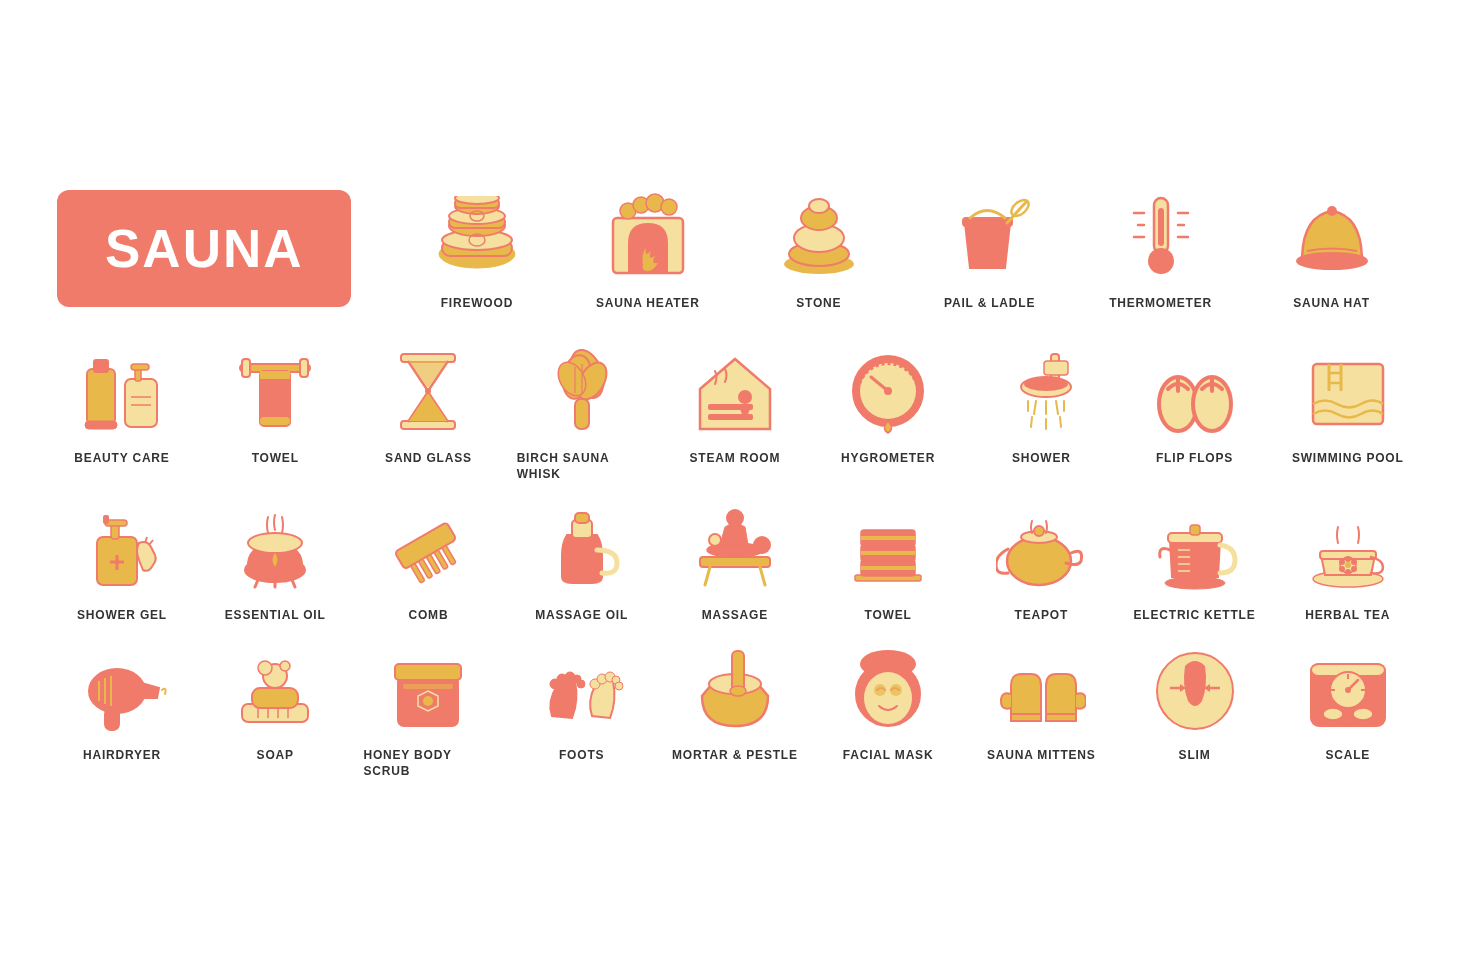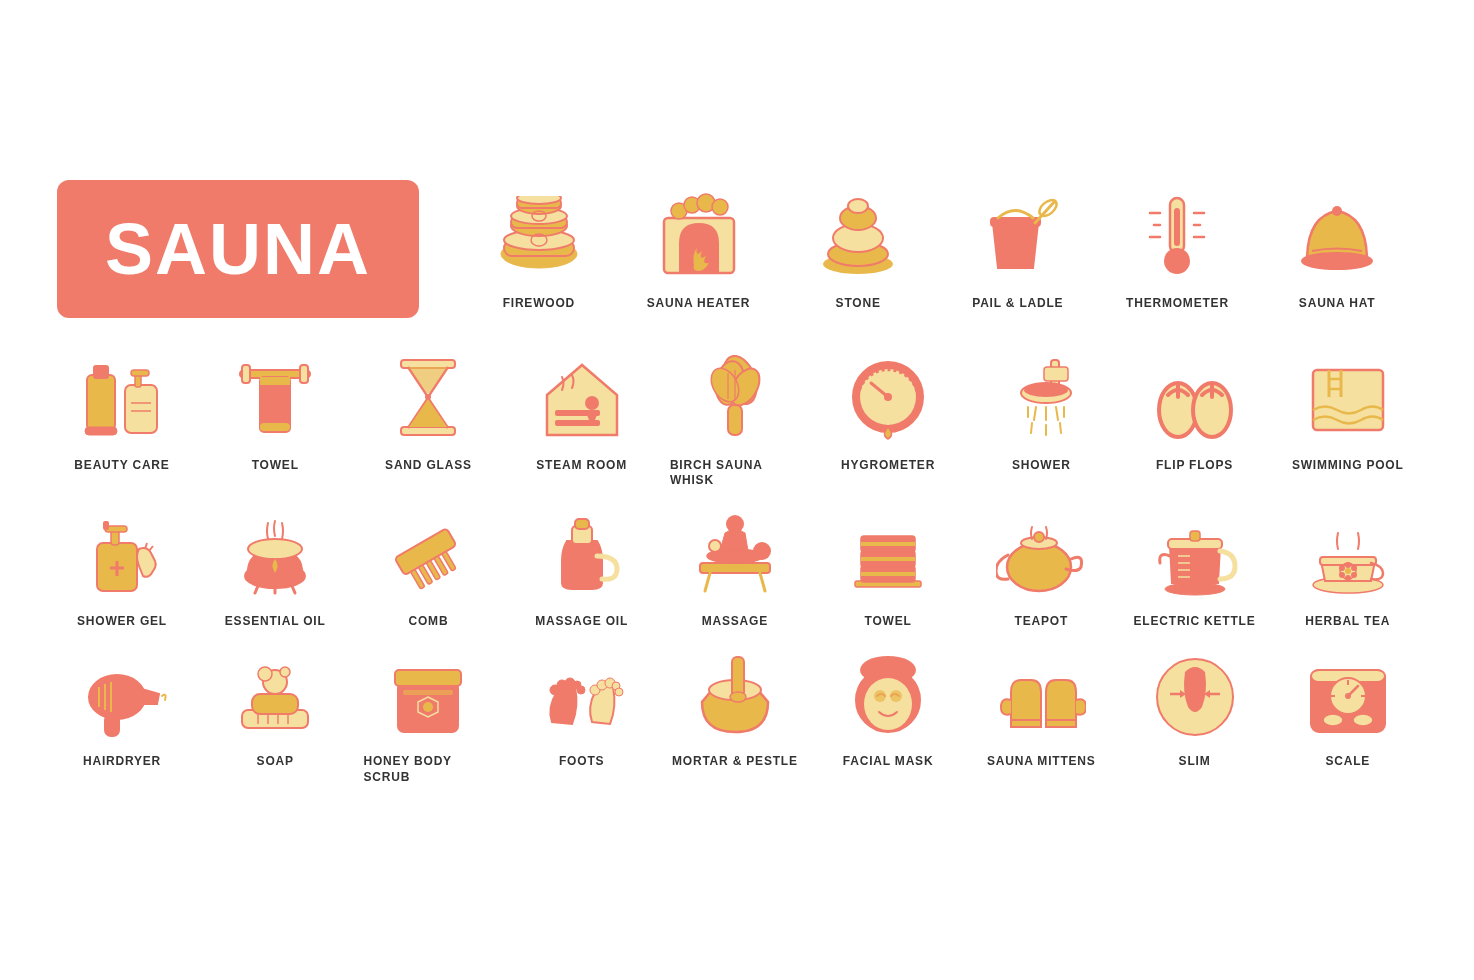--- a/index.html
+++ b/index.html
@@ -17,21 +17,21 @@
       padding: 30px 20px;
     }
     .grid-header {
       display: flex;
       align-items: center;
       margin-bottom: 30px;
     }
     .sauna-label {
       background: #f07b6a;
       color: white;
-      font-size: 72px;
+      font-size: 53px;
       font-weight: 900;
       padding: 28px 48px;
       border-radius: 12px;
       margin-right: 40px;
       letter-spacing: 2px;
       min-width: 220px;
       text-align: left;
     }
     .icons-row {
       display: flex;
@@ -241,52 +241,52 @@
           <circle cx="45" cy="42" r="3" fill="#f07b6a"></circle>
         </svg>
       </div>
       <div class="icon-label">SAND GLASS</div>
     </div>
 
     <div class="icon-item">
       <div class="icon-svg">
         <svg width="90" height="85" viewBox="0 0 90 85">
 
-          <path d="M10 40 L45 10 L80 40 L80 80 L10 80 Z" fill="#f5e0a0" stroke="#f07b6a" stroke-width="2.5"></path>
-
-          <rect x="18" y="55" width="45" height="6" rx="2" fill="#f07b6a"></rect>
-          <rect x="18" y="65" width="45" height="6" rx="2" fill="#f07b6a"></rect>
-
-          <circle cx="55" cy="48" r="7" fill="#f07b6a"></circle>
-          <path d="M48 55 L62 55 L58 65 L52 65 Z" fill="#f07b6a"></path>
-
-          <path d="M25 35 Q28 28 25 22" fill="none" stroke="#f07b6a" stroke-width="2" stroke-linecap="round"></path>
-          <path d="M35 33 Q38 26 35 20" fill="none" stroke="#f07b6a" stroke-width="2" stroke-linecap="round"></path>
-        </svg>
-      </div>
-      <div class="icon-label">STEAM ROOM</div>
-    </div>
-
-    <div class="icon-item">
-      <div class="icon-svg">
-        <svg width="90" height="85" viewBox="0 0 90 85">
-
           <ellipse cx="50" cy="25" rx="15" ry="25" fill="#e8b84b" stroke="#f07b6a" stroke-width="2" transform="rotate(-20 50 25)"></ellipse>
           <ellipse cx="40" cy="28" rx="14" ry="22" fill="#e8b84b" stroke="#f07b6a" stroke-width="2" transform="rotate(10 40 28)"></ellipse>
           <ellipse cx="55" cy="32" rx="12" ry="20" fill="#e8b84b" stroke="#f07b6a" stroke-width="2" transform="rotate(30 55 32)"></ellipse>
           <ellipse cx="35" cy="30" rx="12" ry="18" fill="#e8b84b" stroke="#f07b6a" stroke-width="1.5" transform="rotate(-30 35 30)"></ellipse>
 
           <line x1="45" y1="15" x2="45" y2="45" stroke="#f07b6a" stroke-width="1.2"></line>
           <line x1="38" y1="18" x2="38" y2="44" stroke="#f07b6a" stroke-width="1.2"></line>
 
           <rect x="38" y="50" width="14" height="30" rx="6" fill="#e8b84b" stroke="#f07b6a" stroke-width="2"></rect>
         </svg>
       </div>
       <div class="icon-label">BIRCH SAUNA
 WHISK</div>
+    </div>
+
+    <div class="icon-item">
+      <div class="icon-svg">
+        <svg width="90" height="85" viewBox="0 0 90 85">
+
+          <path d="M10 40 L45 10 L80 40 L80 80 L10 80 Z" fill="#f5e0a0" stroke="#f07b6a" stroke-width="2.5"></path>
+
+          <rect x="18" y="55" width="45" height="6" rx="2" fill="#f07b6a"></rect>
+          <rect x="18" y="65" width="45" height="6" rx="2" fill="#f07b6a"></rect>
+
+          <circle cx="55" cy="48" r="7" fill="#f07b6a"></circle>
+          <path d="M48 55 L62 55 L58 65 L52 65 Z" fill="#f07b6a"></path>
+
+          <path d="M25 35 Q28 28 25 22" fill="none" stroke="#f07b6a" stroke-width="2" stroke-linecap="round"></path>
+          <path d="M35 33 Q38 26 35 20" fill="none" stroke="#f07b6a" stroke-width="2" stroke-linecap="round"></path>
+        </svg>
+      </div>
+      <div class="icon-label">STEAM ROOM</div>
     </div>
 
     <div class="icon-item">
       <div class="icon-svg">
         <svg width="90" height="85" viewBox="0 0 90 85">
 
           <circle cx="45" cy="42" r="35" fill="#f07b6a" stroke="#f07b6a" stroke-width="2"></circle>
           <circle cx="45" cy="42" r="28" fill="#f5e0a0"></circle>
 
           <path d="M18 58 A30 30 0 1 1 72 58" fill="none" stroke="#f07b6a" stroke-width="2.5" stroke-dasharray="3 3"></path>

